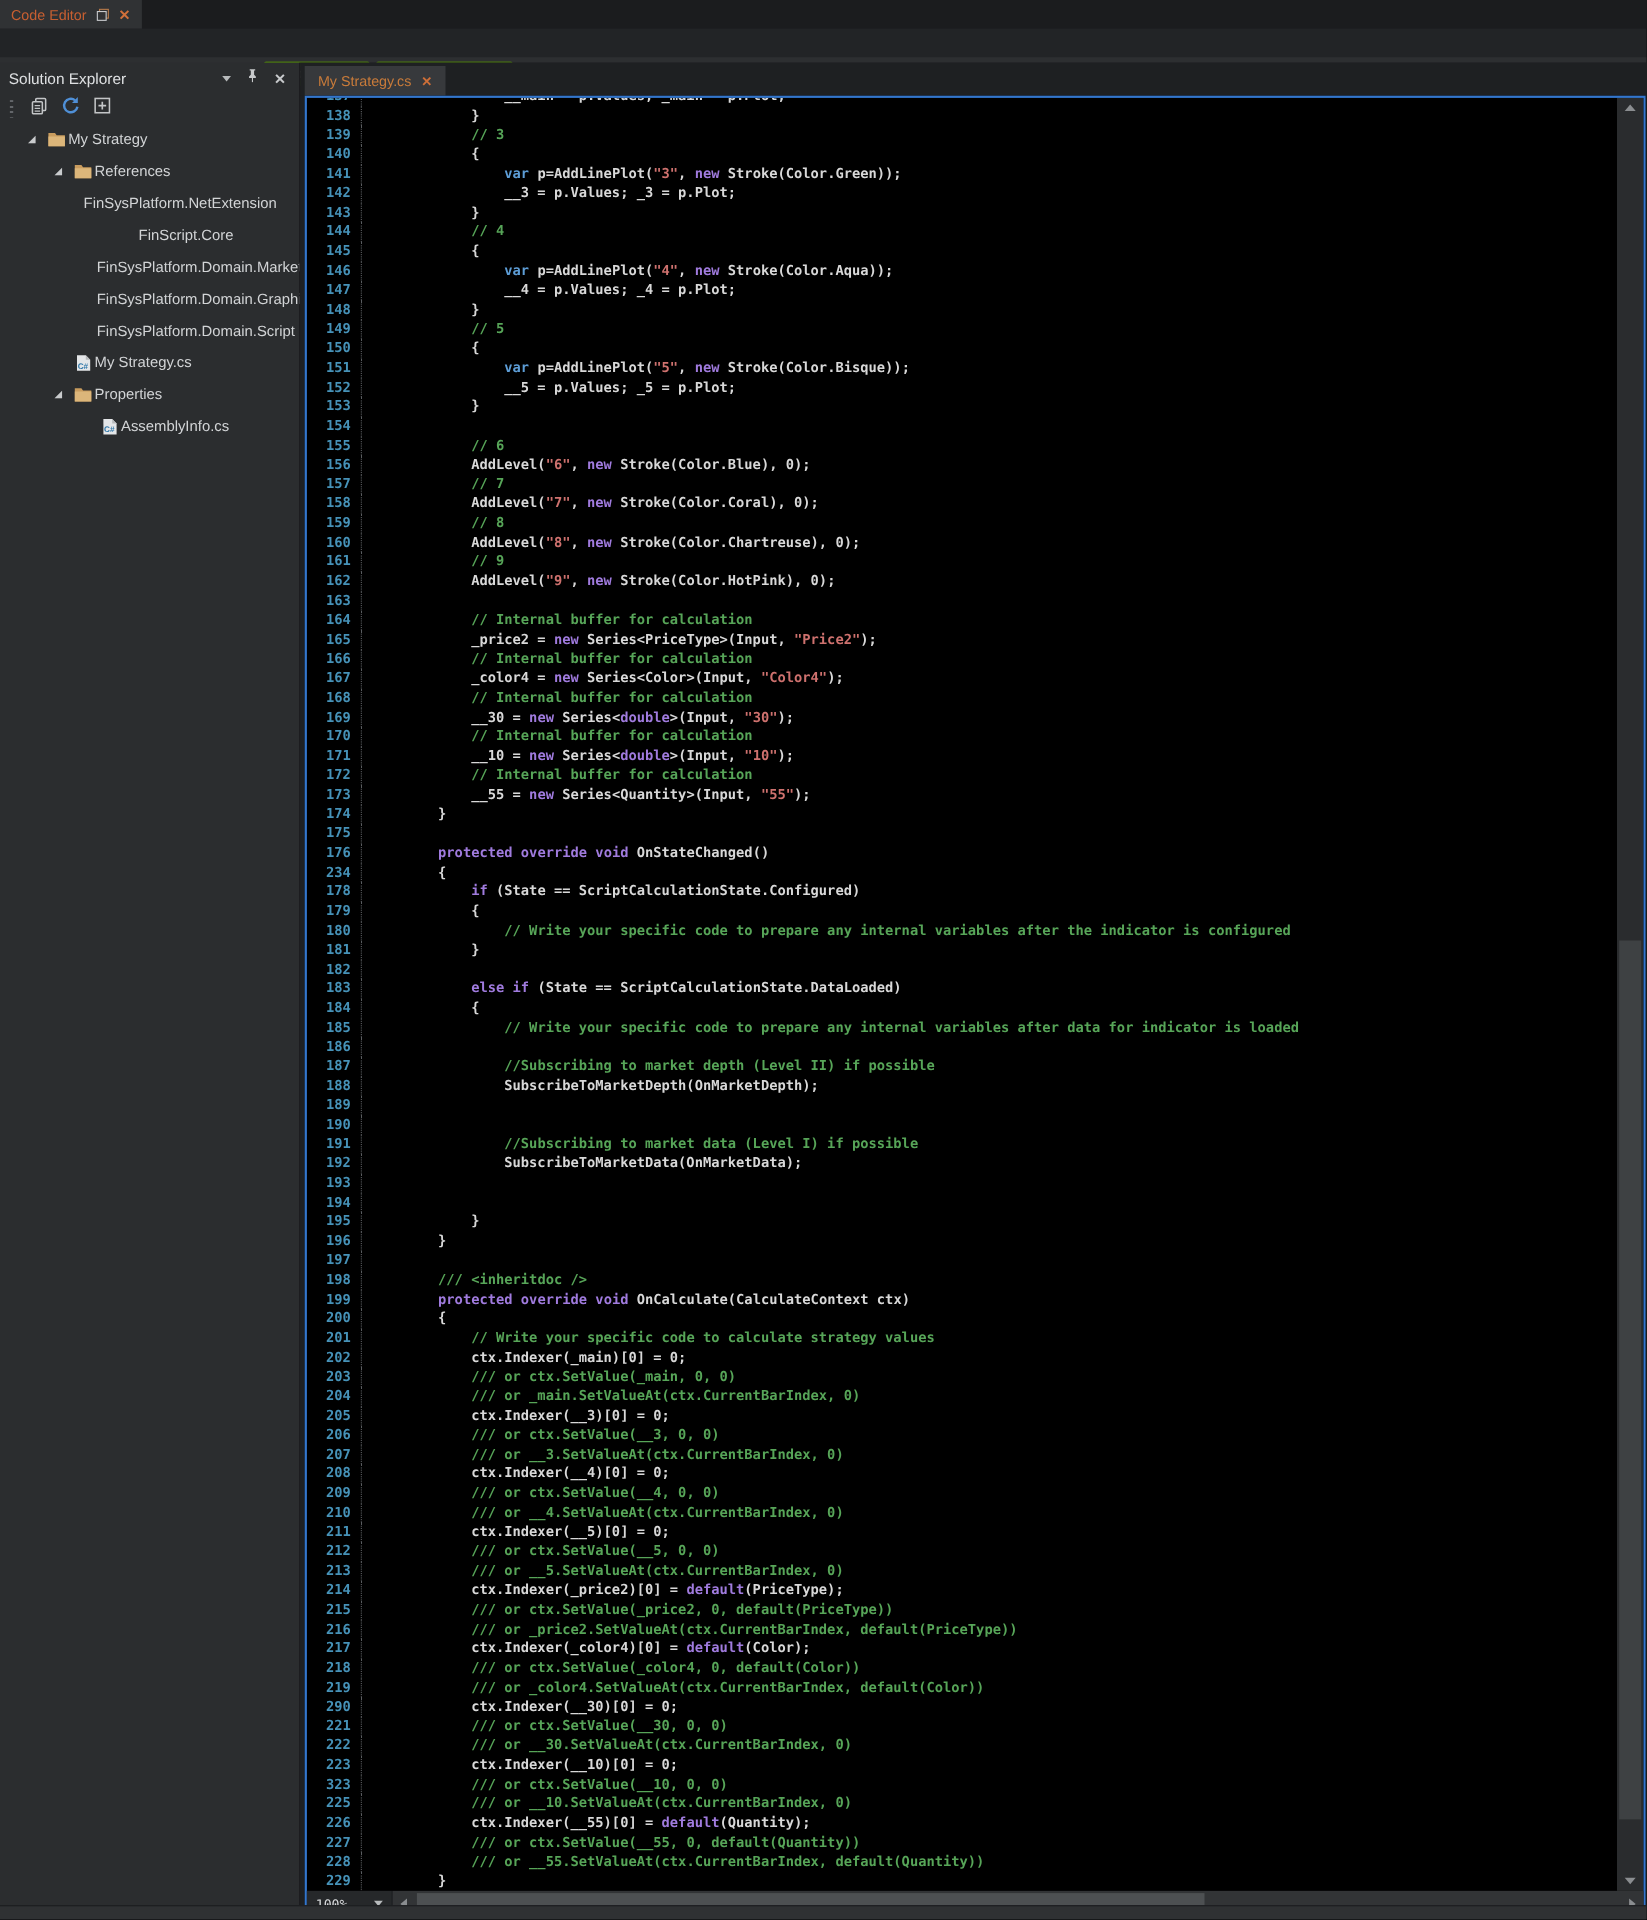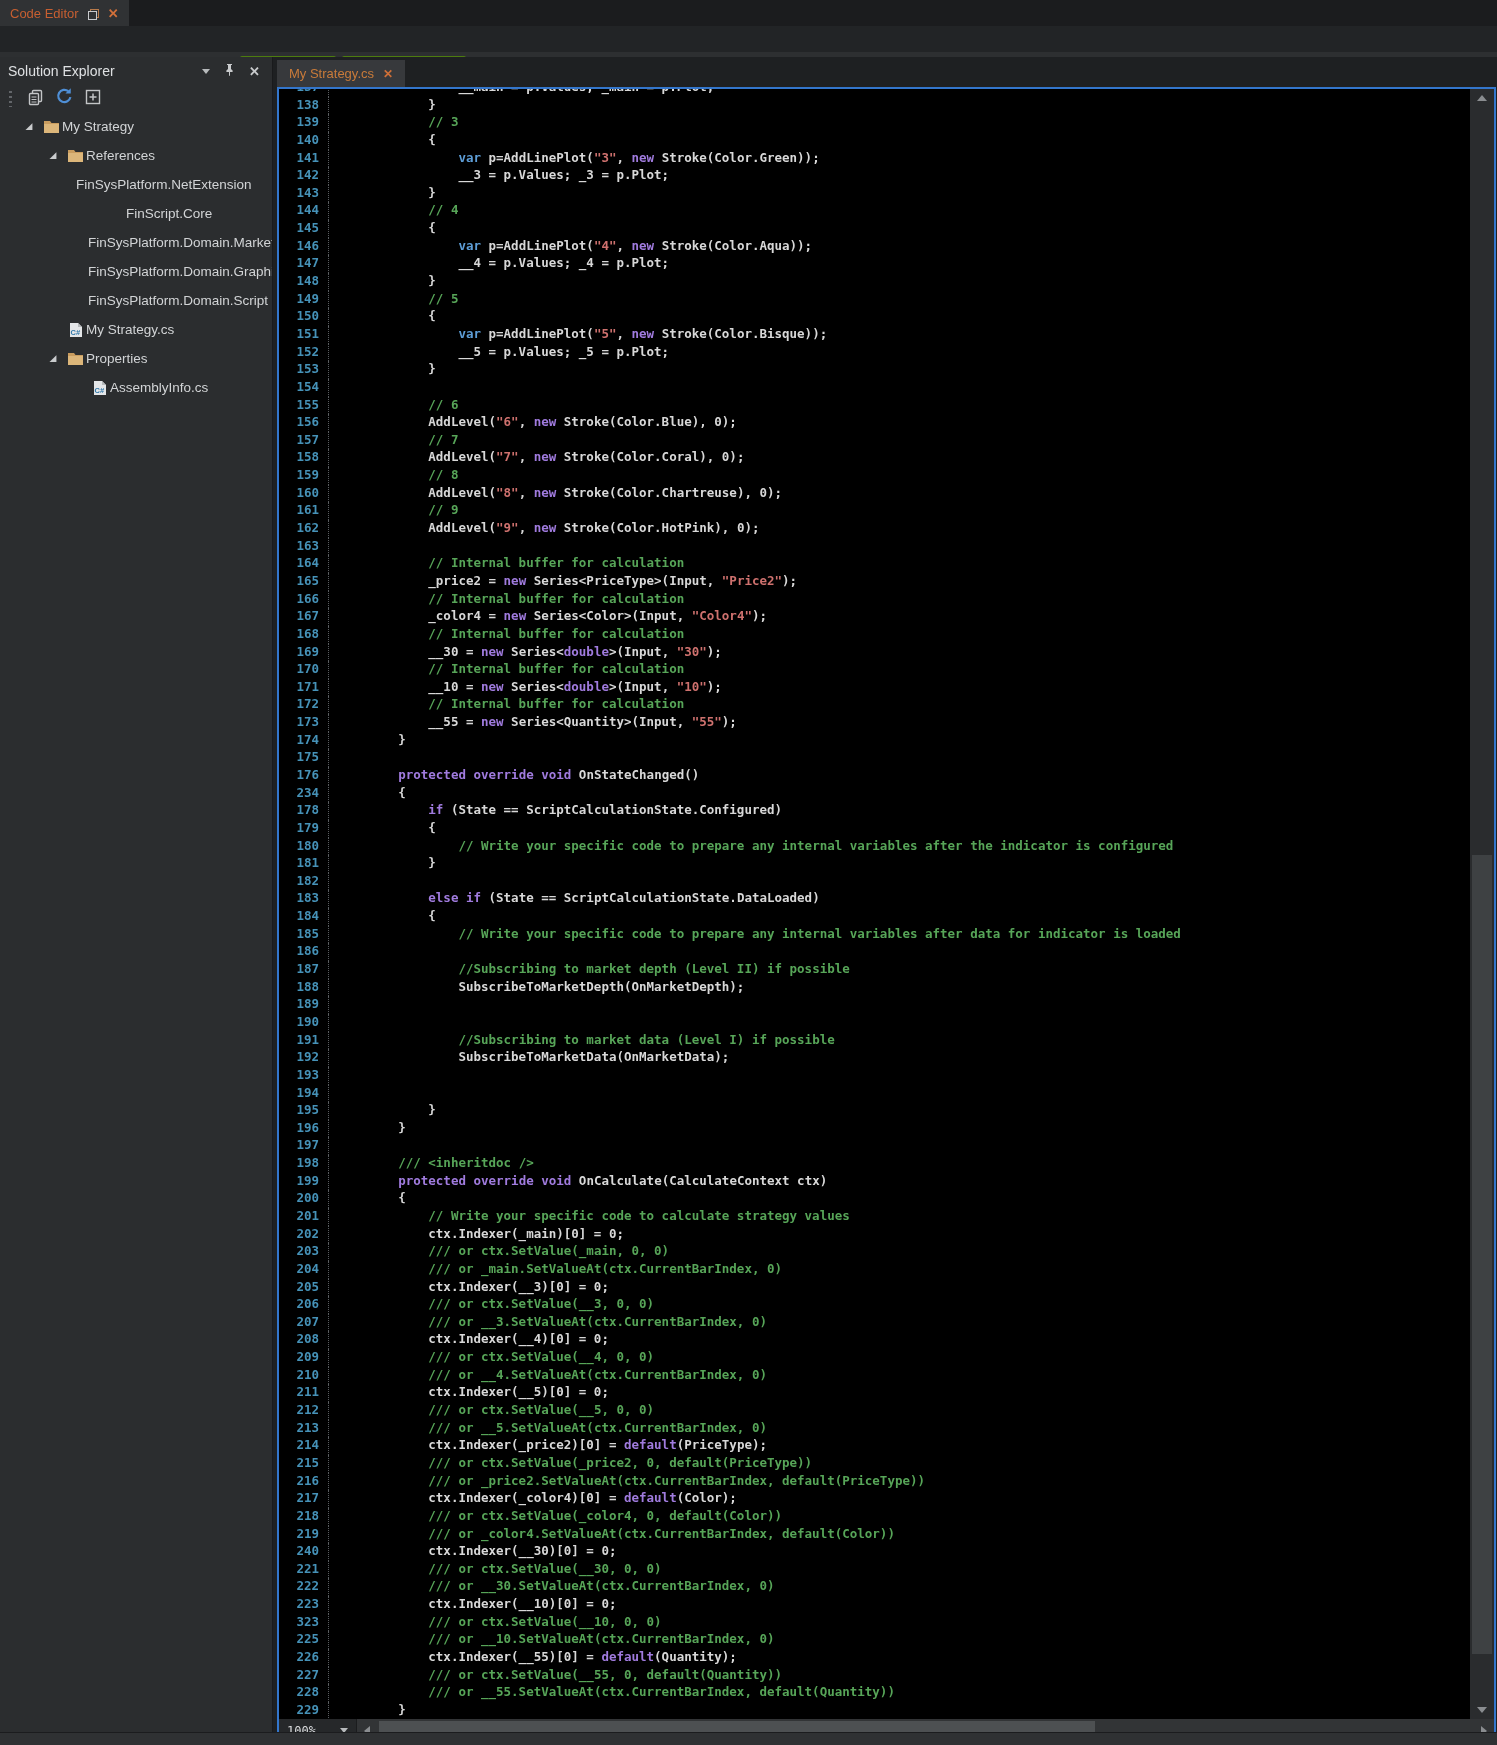--- a/index.html
+++ b/index.html
@@ -356,21 +356,21 @@
                 <div class="cl"><span class="ln">210</span><span class="lt"><span class="pl">            </span><span class="cm">/// or __4.SetValueAt(ctx.CurrentBarIndex, 0)</span></span></div>
                 <div class="cl"><span class="ln">211</span><span class="lt"><span class="pl">            ctx.Indexer(__5)[0] = 0;</span></span></div>
                 <div class="cl"><span class="ln">212</span><span class="lt"><span class="pl">            </span><span class="cm">/// or ctx.SetValue(__5, 0, 0)</span></span></div>
                 <div class="cl"><span class="ln">213</span><span class="lt"><span class="pl">            </span><span class="cm">/// or __5.SetValueAt(ctx.CurrentBarIndex, 0)</span></span></div>
                 <div class="cl"><span class="ln">214</span><span class="lt"><span class="pl">            ctx.Indexer(_price2)[0] = </span><span class="kw">default</span><span class="pl">(PriceType);</span></span></div>
                 <div class="cl"><span class="ln">215</span><span class="lt"><span class="pl">            </span><span class="cm">/// or ctx.SetValue(_price2, 0, default(PriceType))</span></span></div>
                 <div class="cl"><span class="ln">216</span><span class="lt"><span class="pl">            </span><span class="cm">/// or _price2.SetValueAt(ctx.CurrentBarIndex, default(PriceType))</span></span></div>
                 <div class="cl"><span class="ln">217</span><span class="lt"><span class="pl">            ctx.Indexer(_color4)[0] = </span><span class="kw">default</span><span class="pl">(Color);</span></span></div>
                 <div class="cl"><span class="ln">218</span><span class="lt"><span class="pl">            </span><span class="cm">/// or ctx.SetValue(_color4, 0, default(Color))</span></span></div>
                 <div class="cl"><span class="ln">219</span><span class="lt"><span class="pl">            </span><span class="cm">/// or _color4.SetValueAt(ctx.CurrentBarIndex, default(Color))</span></span></div>
-                <div class="cl"><span class="ln">240</span><span class="lt"><span class="pl">            ctx.Indexer(__30)[0] = 0;</span></span></div>
+                <div class="cl"><span class="ln">290</span><span class="lt"><span class="pl">            ctx.Indexer(__30)[0] = 0;</span></span></div>
                 <div class="cl"><span class="ln">221</span><span class="lt"><span class="pl">            </span><span class="cm">/// or ctx.SetValue(__30, 0, 0)</span></span></div>
                 <div class="cl"><span class="ln">222</span><span class="lt"><span class="pl">            </span><span class="cm">/// or __30.SetValueAt(ctx.CurrentBarIndex, 0)</span></span></div>
                 <div class="cl"><span class="ln">223</span><span class="lt"><span class="pl">            ctx.Indexer(__10)[0] = 0;</span></span></div>
                 <div class="cl"><span class="ln">323</span><span class="lt"><span class="pl">            </span><span class="cm">/// or ctx.SetValue(__10, 0, 0)</span></span></div>
                 <div class="cl"><span class="ln">225</span><span class="lt"><span class="pl">            </span><span class="cm">/// or __10.SetValueAt(ctx.CurrentBarIndex, 0)</span></span></div>
                 <div class="cl"><span class="ln">226</span><span class="lt"><span class="pl">            ctx.Indexer(__55)[0] = </span><span class="kw">default</span><span class="pl">(Quantity);</span></span></div>
                 <div class="cl"><span class="ln">227</span><span class="lt"><span class="pl">            </span><span class="cm">/// or ctx.SetValue(__55, 0, default(Quantity))</span></span></div>
                 <div class="cl"><span class="ln">228</span><span class="lt"><span class="pl">            </span><span class="cm">/// or __55.SetValueAt(ctx.CurrentBarIndex, default(Quantity))</span></span></div>
                 <div class="cl"><span class="ln">229</span><span class="lt"><span class="pl">        }</span></span></div>
               </div>

